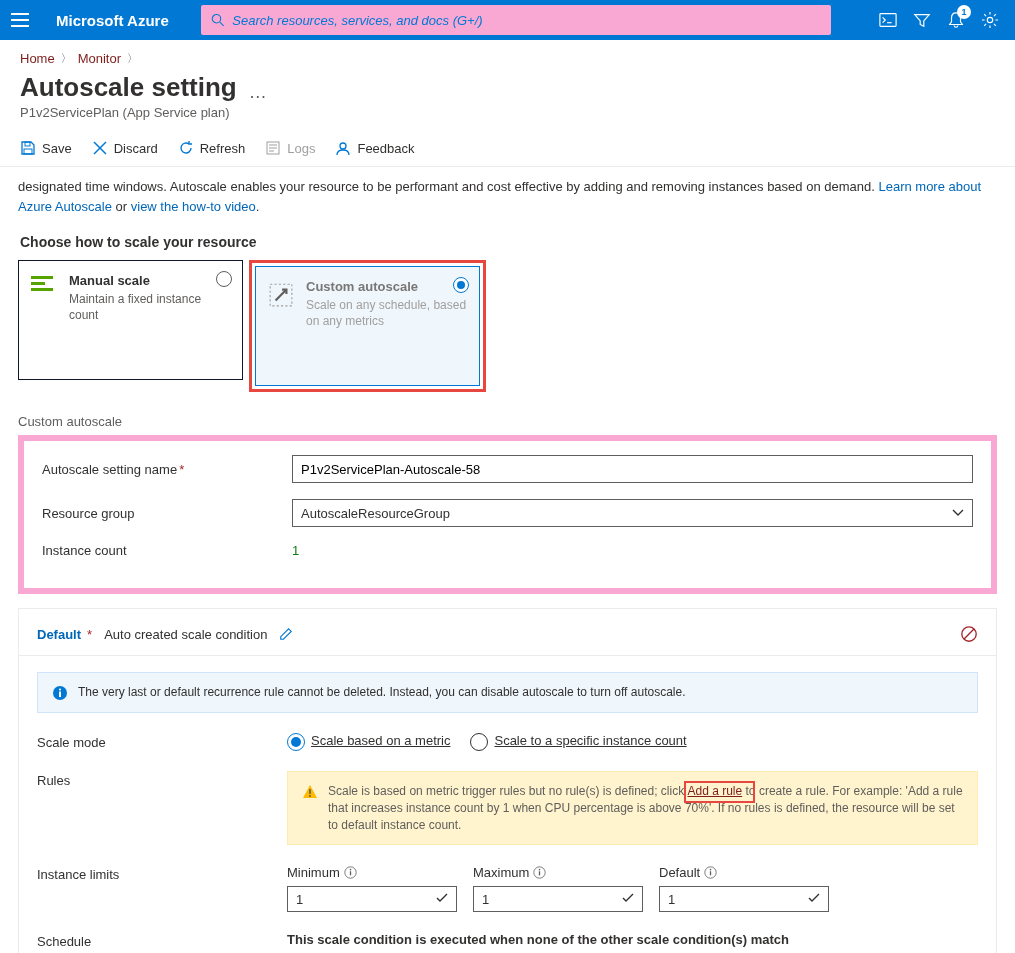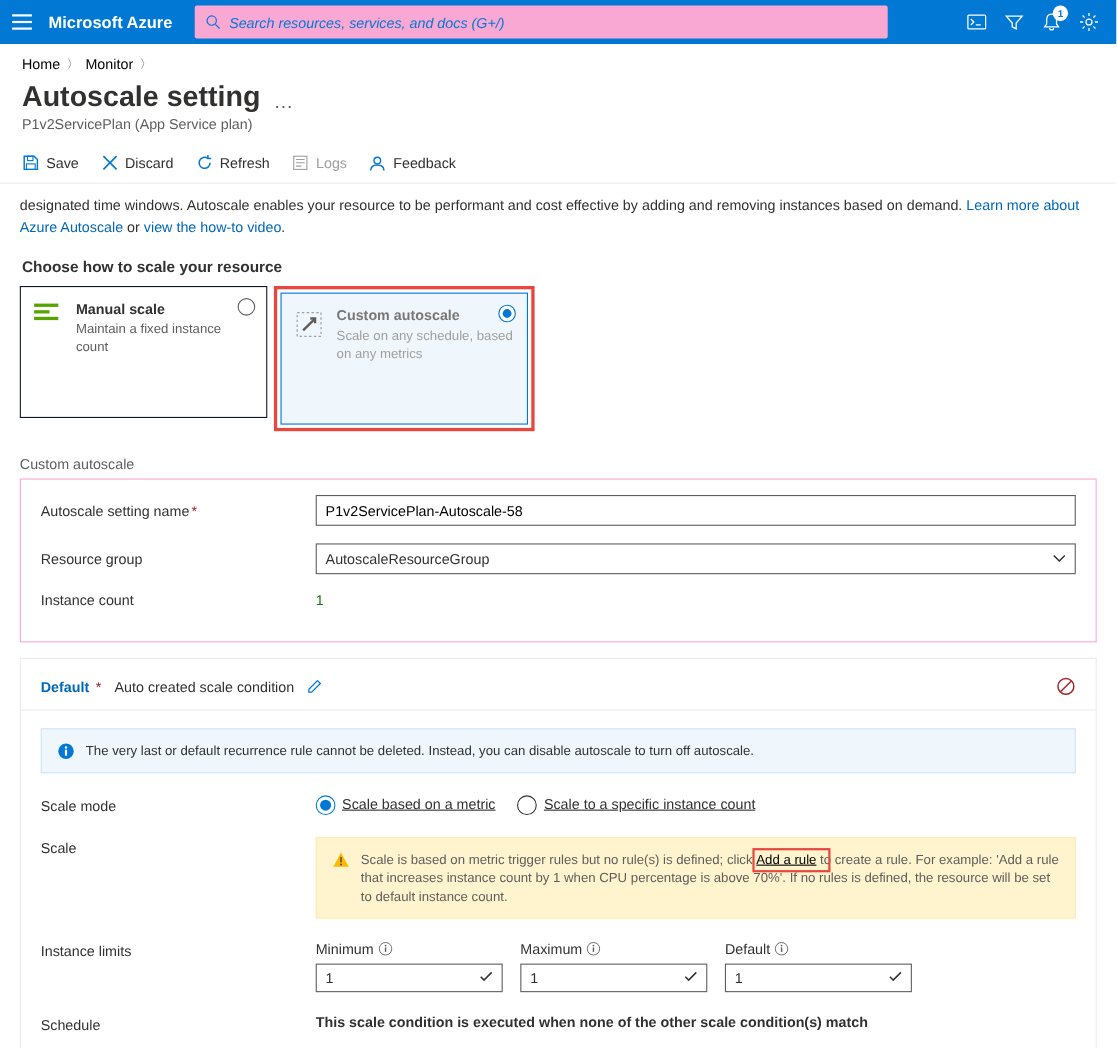--- a/index.html
+++ b/index.html
@@ -1,21 +1,21 @@
 <!DOCTYPE html>
 <html><head>
 <meta charset="utf-8">
 <style>
   * { box-sizing: border-box; margin: 0; padding: 0; }
   body { font-family: "Segoe UI", Arial, sans-serif; font-size: 13px; color: #323130; width: 1015px; background: #fff; }
-  a { color: #000000; text-decoration: none; }
+  a { color: #7f1d1d; text-decoration: none; }
   a.underline { text-decoration: underline; }
 
   
-  .top-header { background: #0078d4; color: #fff; height: 40px; display: flex; align-items: center; padding: 0 8px; gap: 12px; }
+  .top-header { background: #0078d4; color: #fff; height: 40px; display: flex; align-items: center; padding: 0 8px; gap: 24px; }
   .hamburger { width: 24px; height: 24px; display: flex; flex-direction: column; justify-content: center; gap: 4px; cursor: pointer; }
   .hamburger span { display: block; height: 2px; background: #fff; width: 18px; margin: 0 auto; }
   .brand { font-weight: 600; font-size: 15px; margin-right: 8px; }
   .search-box { flex: 1; max-width: 630px; background: #f9a8d4; border-radius: 2px; height: 30px; display: flex; align-items: center; padding: 0 10px; gap: 8px; }
   .search-box input { border: none; outline: none; width: 100%; font-size: 13px; color: #323130; background: transparent; }
   .search-box input::placeholder { color: #0078d4; font-style: italic; }
   .search-icon { width: 14px; height: 14px; }
   .top-icons { display: flex; gap: 16px; align-items: center; margin-left: auto; padding-right: 8px; }
   .top-icon { width: 18px; height: 18px; fill: #fff; stroke: #fff; cursor: pointer; position: relative; }
   .badge { position: absolute; top: -6px; right: -6px; background: #fff; color: #0078d4; border-radius: 50%; width: 14px; height: 14px; font-size: 9px; display: flex; align-items: center; justify-content: center; font-weight: bold; }
@@ -56,21 +56,21 @@
   .card.active .card-title { color: #797775; font-weight: 600; }
   .card-body .card-desc { color: #605e5c; font-size: 12px; line-height: 1.3;}
   .card.active .card-desc { color: #a19f9d; }
 
   .manual-icon-lines{display:flex;flex-direction:column;gap:3px;}
   .manual-icon-lines span{height:3px;background:#57a300;width:22px;}
   .manual-icon-lines span:nth-child(2){width:14px;}
 
   
   .panel-label { padding: 0 18px 6px; color: #605e5c; font-size: 13px; }
-  .panel { margin: 0 18px 14px; border: 1px solid #f9a8d4; padding: 14px 18px; }
+  .panel { margin: 0 18px 14px; border: 6px solid #f9a8d4; padding: 14px 18px; }
   .form-row { display: flex; align-items: center; margin-bottom: 16px; }
   .form-row:last-child { margin-bottom: 16px; }
   .form-label { width: 250px; font-size: 13px; }
   .req { color: #a4262c; margin-left: 2px; }
   .form-field { flex: 1; }
   .text-input, .select-input { width: 100%; height: 28px; border: 1px solid #605e5c; padding: 0 8px; font-size: 13px; font-family: inherit; background: #fff; }
   .select-input { display: flex; align-items: center; justify-content: space-between; cursor: pointer; }
   .chevdown { width: 12px; height: 12px; }
   .value-text { color: #107c10; }
 
@@ -324,21 +324,21 @@
             <span>Scale based on a metric</span>
           </div>
           <div class="radio-opt">
             <div class="radio-circle"></div>
             <span>Scale to a specific instance count</span>
           </div>
         </div>
       </div>
     </div>
     <div class="cond-row">
-      <div class="cond-label">Scale</div>
+      <div class="cond-label">Rules</div>
       <div class="cond-content">
         <div class="warn-box">
           <svg class="warn-icon-svg" viewBox="0 0 16 16">
               <path d="M8 1 L15 14 H1 Z" fill="#ffb900"></path>
               <rect x="7.2" y="5" width="1.6" height="5" fill="#605e5c"></rect>
               <circle cx="8" cy="12" r="1" fill="#605e5c"></circle>
             </svg>
           <span>
             <span>Scale is based on metric trigger rules but no rule(s) is defined; click </span><span class="link-highlight"><span class="link-hl-box">&nbsp;&nbsp;&nbsp;&nbsp;&nbsp;&nbsp;&nbsp;&nbsp;&nbsp;&nbsp;&nbsp;&nbsp;&nbsp;&nbsp;&nbsp;&nbsp;&nbsp;&nbsp;&nbsp;</span><a href="#" class="underline">Add a rule</a></span><span> to create a rule. For example: 'Add a rule that increases instance count by 1 when CPU percentage is above 70%'. If no rules is defined, the resource will be set to default instance count.</span>
           </span>

